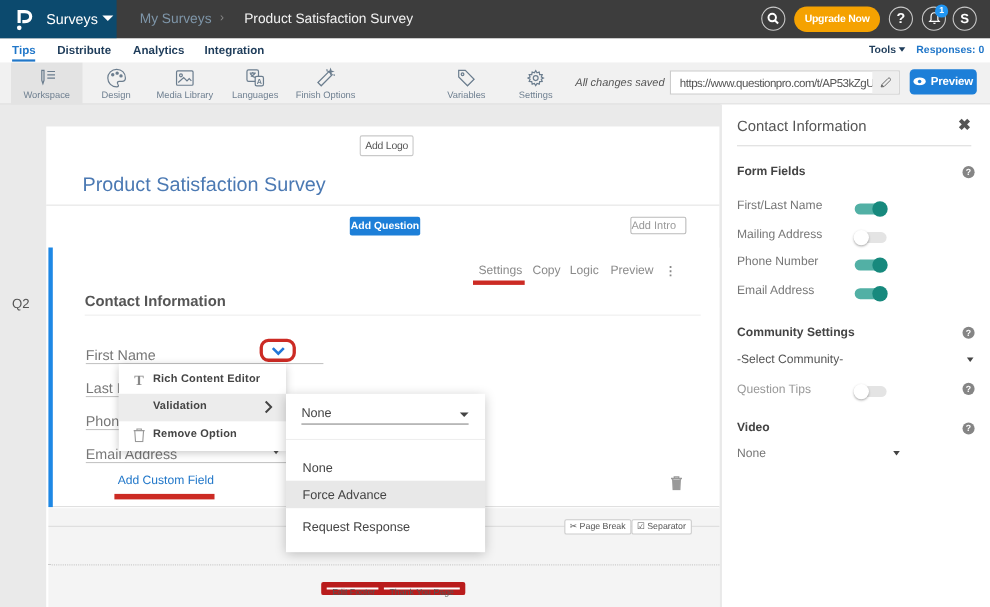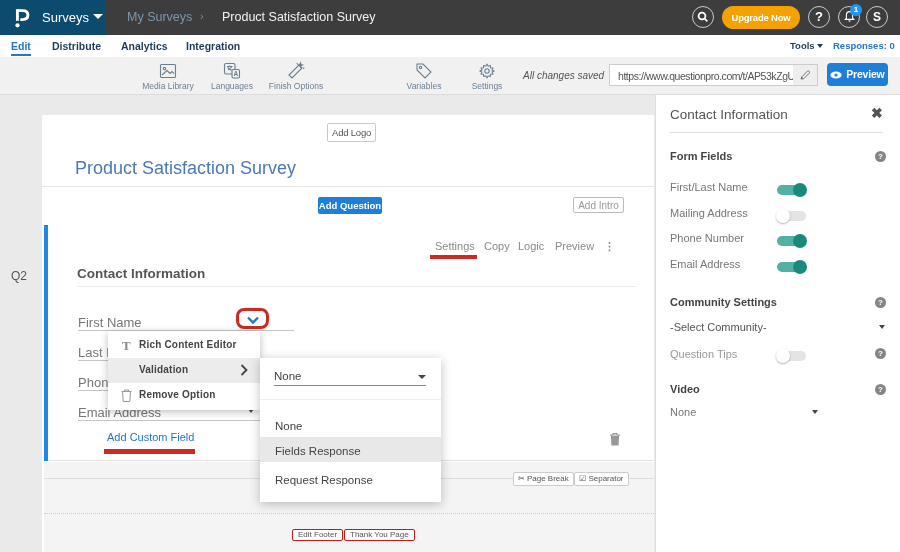--- a/index.html
+++ b/index.html
@@ -33,21 +33,21 @@
 #urlbox .pedit { position:absolute; right:0; top:0; width:24px; height:20px; background:#eee; text-align:center; }
 #previewbtn { position:absolute; left:827px; top:63px; width:61px; height:23px; background:#1d7fd8; border-radius:4px; color:#fff; font-size:10.5px; font-weight:bold; text-align:center; line-height:23px; letter-spacing:-0.2px; }
 #allsaved { position:absolute; left:523px; top:13px; font-size:10px; font-style:italic; color:#555; }
 
 
 #canvas { position:absolute; left:42px; top:115px; width:612px; height:437px; background:#fff; }
 #addlogo { position:absolute; left:285px; top:8px; background:#fff; border:1px solid #c9c9c9; border-radius:2px; font-size:9.5px; color:#555; padding:3px 4px; letter-spacing:-0.2px; }
 #title { position:absolute; left:33px; top:43px; font-size:18px; color:#4b79b3; }
 #hr1 { position:absolute; left:0; top:71px; width:612px; border-top:1px solid #e4e4e4; }
 #addq { position:absolute; left:276px; top:82px; width:64px; height:17px; background:#1d7fd8; border-radius:2px; color:#fff; font-size:9.5px; font-weight:bold; text-align:center; line-height:17px; white-space:nowrap; }
-#addintro { position:absolute; left:531px; top:82px; width:51px; height:16px; background:#fff; border:1px solid #bbb; border-radius:2px; color:#999; font-size:10px; text-align:center; line-height:15px; }
+#addintro { position:absolute; left:531px; top:82px; width:51px; height:16px; background:#fff; border:1px solid #bbb; border-radius:2px; color:#999; font-size:10px; line-height:15px; }
 
 
 #q2label { position:absolute; left:11px; top:269px; font-size:12px; color:#555; }
 #card { position:absolute; left:44px; top:225px; width:610px; height:236px; background:#fff; border-bottom:1px solid #e0e0e0; }
 #bluebar { position:absolute; left:0; top:0; width:4px; height:236px; background:#1e88e5; }
 .actions { position:absolute; top:15px; font-size:11px; color:#8a8a8a; }
 #settings-u { position:absolute; left:386px; top:30px; width:47px; height:4px; background:#cc2b24; }
 #cardtitle { position:absolute; left:33px; top:41px; font-size:13.5px; font-weight:bold; color:#555; }
 #cardhr { position:absolute; left:33px; top:61px; width:560px; border-top:1px solid #eee; }
 .field { position:absolute; left:34px; width:216px; border-bottom:1px solid #c5c5c5; font-size:13px; color:#777; height:16px; }
@@ -61,21 +61,21 @@
 .mitem { position:absolute; left:0; width:152px; height:25px; font-size:10px; font-weight:bold; color:#444; letter-spacing:0.2px; }
 #m2 { background:#ececec; }
 
 
 #submenu { position:absolute; left:260px; top:358px; width:181px; height:144px; background:#fff; box-shadow:0 2px 10px rgba(0,0,0,0.25); z-index:6; }
 
 
 #pbline { position:absolute; left:44px; top:478px; width:610px; border-top:1px solid #ddd; }
 .pbbtn { position:absolute; top:472px; height:14px; background:#fff; border:1px solid #ccc; border-radius:2px; font-size:8px; color:#555; line-height:12px; padding:0 4px; white-space:nowrap; }
 #dotline { position:absolute; left:44px; top:513px; width:610px; border-top:1px dotted #ccc; }
-.ftbtn { position:absolute; top:529px; height:12px; background:#fff; border:1px solid #b91c1c; border-radius:2px; font-size:8px; color:#555; line-height:10px; padding:0 5px; white-space:nowrap; }
+.ftbtn { position:absolute; top:529px; height:12px; background:#fff; border:5px solid #b91c1c; border-radius:2px; font-size:8px; color:#555; line-height:10px; padding:0 5px; white-space:nowrap; }
 
 
 #panel { position:absolute; left:655px; top:95px; width:245px; height:457px; background:#fff; border-left:1px solid #ddd; }
 #ptitle { position:absolute; left:14px; top:12px; font-size:13.5px; color:#555; }
 #pclose { position:absolute; left:215px; top:10px; font-size:14px; font-weight:bold; color:#555; }
 #phr { position:absolute; left:14px; top:37px; width:213px; border-top:1px solid #ddd; }
 .psec { position:absolute; left:14px; font-size:11px; font-weight:bold; color:#444; }
 .plbl { position:absolute; left:14px; font-size:11px; color:#777; }
 .qmark { position:absolute; left:219px; width:11px; height:11px; background:#858585; border-radius:50%; color:#fff; font-size:8px; font-weight:bold; text-align:center; line-height:11px; }
 .toggle { position:absolute; left:121px; width:29px; height:10px; border-radius:5px; }
@@ -114,29 +114,45 @@
     <svg width="13" height="13" style="margin-top:3px" viewBox="0 0 13 13">
         <path d="M6.5 1.6 C4.3 1.6 3.4 3.2 3.4 5.2 L3.4 8 L2.2 9.4 L10.8 9.4 L9.6 8 L9.6 5.2 C9.6 3.2 8.7 1.6 6.5 1.6 Z" fill="none" stroke="#fff" stroke-width="1.1"></path>
         <path d="M5.3 10.6 a1.2 1.2 0 0 0 2.4 0" fill="#fff"></path>
       </svg>
   </div>
   <div id="badge1">1</div>
   <div class="cirbtn" style="left:866px;font-size:12px;font-weight:bold;line-height:20px;">S</div>
 </div>
 
 <div id="tabrow">
-  <span class="tab" id="tab-edit" style="left:11px;">Edit</span>
+  <span class="tab" id="tab-edit" style="left:11px;">Tips</span>
   <span class="tab" style="left:52px;">Distribute</span>
   <span class="tab" style="left:121px;">Analytics</span>
   <span class="tab" style="left:186px;">Integration</span>
   <span class="tab" style="left:790px;font-size:9.5px;">Tools <span style="display:inline-block;width:0;height:0;border-left:3.5px solid transparent;border-right:3.5px solid transparent;border-top:4px solid #1e3c5a;vertical-align:1px;"></span></span>
   <span class="tab" style="left:833px;color:#2177c9;font-size:9.5px;">Responses: 0</span>
 </div>
 
 <div id="toolbar">
+  <div class="titem" id="t-workspace" style="left:10px;width:65px;">
+    <svg width="20" height="20" viewBox="0 0 20 20" stroke="#6b7d8e" fill="none" stroke-width="1.1">
+      <path d="M5 3 L7 3 L7 12 L6 15 L5 12 Z"></path>
+        <path d="M10 4 H17 M10 7 H17 M10 10 H17"></path>
+    </svg>
+    <div class="lbl">Workspace</div>
+  </div>
+  <div class="titem" style="left:73px;width:65px;">
+    <svg width="20" height="20" viewBox="0 0 20 20" stroke="#6b7d8e" fill="none" stroke-width="1.1">
+      <path d="M10 2 a8 8 0 1 0 0 16 c2 0 2-1.4 1.2-2.4 C10 14 11 13 12.5 13 L15 13 C17 13 18 11.5 18 10 C18 5 14.5 2 10 2 Z"></path>
+      <circle cx="6.5" cy="7" r="1" fill="#68798a"></circle>
+        <circle cx="10.5" cy="5.5" r="1" fill="#68798a"></circle>
+        <circle cx="14" cy="8" r="1" fill="#68798a"></circle>
+    </svg>
+    <div class="lbl">Design</div>
+  </div>
   <div class="titem" style="left:133px;width:70px;">
     <svg width="20" height="20" viewBox="0 0 20 20" stroke="#6b7d8e" fill="none" stroke-width="1.1">
       <rect x="2.5" y="3.5" width="15" height="13" rx="1"></rect>
       <circle cx="6.5" cy="7.5" r="1.3"></circle>
         <path d="M4 14 L9 9.5 L12 12.5 L14 10.5 L16 12.5"></path>
     </svg>
     <div class="lbl">Media Library</div>
   </div>
   <div class="titem" style="left:202px;width:60px;">
     <svg width="20" height="20" viewBox="0 0 20 20" stroke="#6b7d8e" fill="none" stroke-width="1.1">
@@ -238,21 +254,21 @@
     </div>
 </div>
 
 <div id="submenu">
   <div style="position:absolute;left:14px;top:12px;font-size:11.5px;color:#444;">None</div>
   <div style="position:absolute;left:14px;top:27px;width:152px;border-top:1px solid #888;"></div>
   <div class="selarrow" style="left:158px;top:17px;"></div>
   <div style="position:absolute;left:0;top:41px;width:181px;border-top:1px solid #eee;"></div>
   <div style="position:absolute;left:15px;top:62px;font-size:11.5px;color:#444;">None</div>
   <div style="position:absolute;left:0;top:79px;width:181px;height:25px;background:#e8e8e8;"></div>
-  <div style="position:absolute;left:15px;top:87px;font-size:11.5px;color:#444;">Fields Response</div>
+  <div style="position:absolute;left:15px;top:87px;font-size:11.5px;color:#444;">Force Advance</div>
   <div style="position:absolute;left:15px;top:116px;font-size:11.5px;color:#444;">Request Response</div>
 </div>
 
 <div id="pbzone" style="position:absolute;left:44px;top:462px;width:610px;height:90px;background:#f4f4f4;"></div>
 <div id="pbline"></div>
 <div class="pbbtn" style="left:513px;">✂ Page Break</div>
 <div class="pbbtn" style="left:574px;">☑ Separator</div>
 <div id="dotline"></div>
 <div class="ftbtn" style="left:292px;">Edit Footer</div>
 <div class="ftbtn" style="left:344px;">Thank You Page</div>

